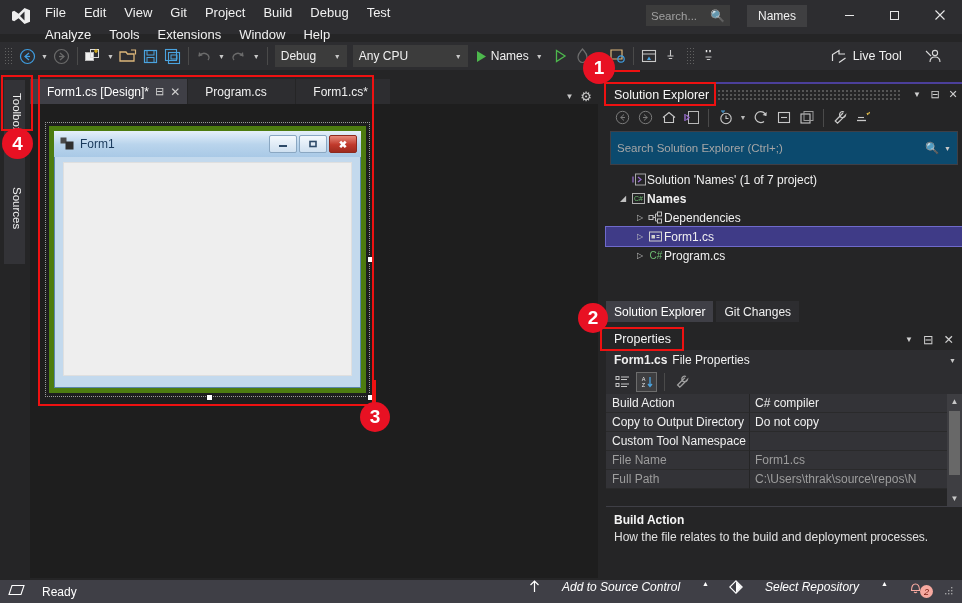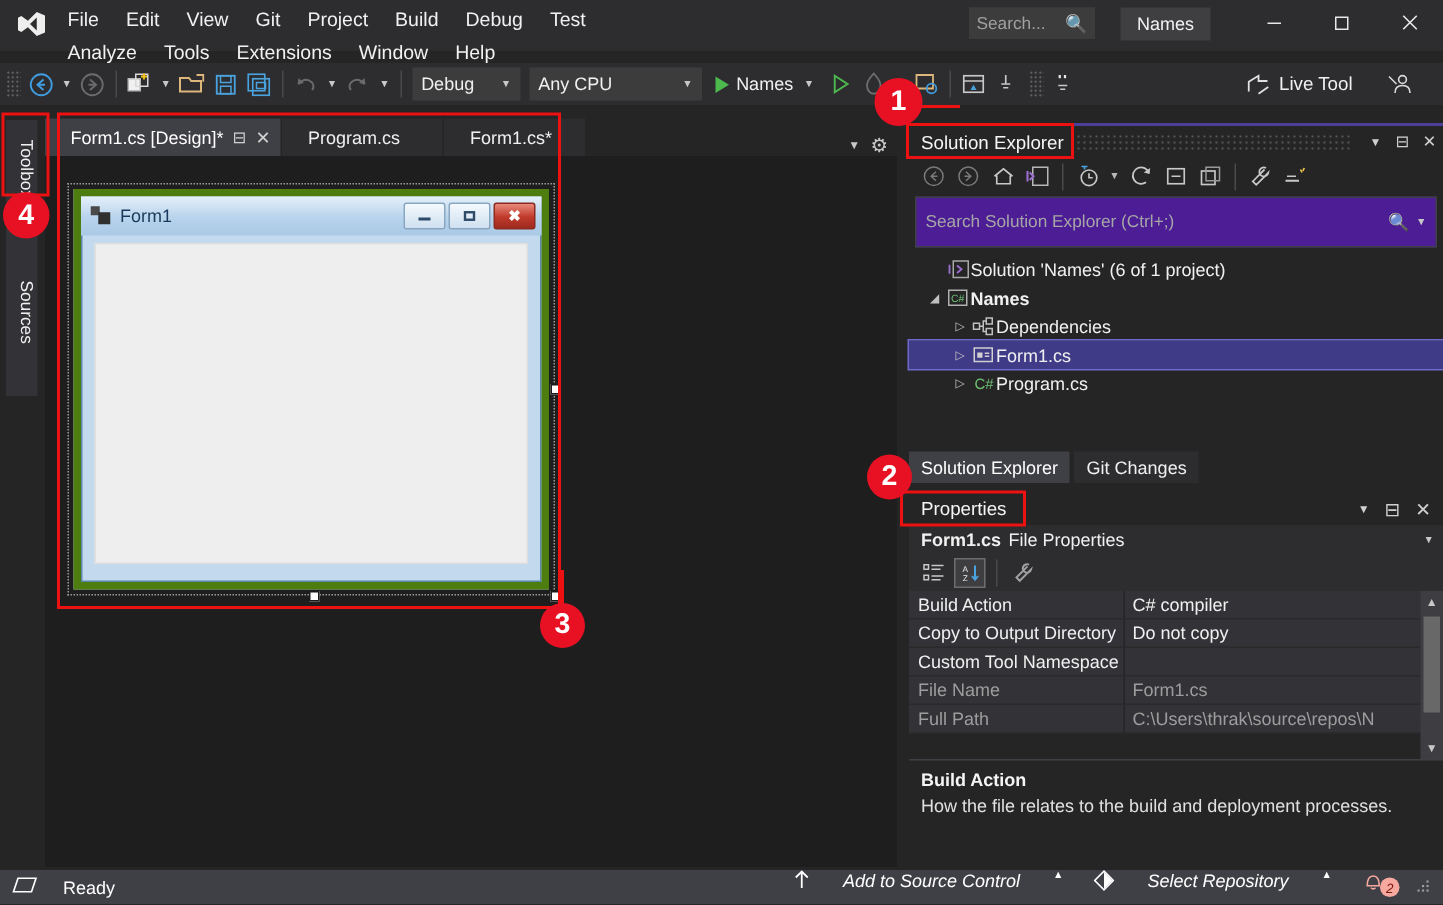--- a/index.html
+++ b/index.html
@@ -148,21 +148,21 @@
     padding-left: 8px; font-size: 12.5px; color: #f5f5f5;
   }
   .panel-head .dots { flex: 1; margin: 0 8px; height: 12px;
     background-image: radial-gradient(#555 35%, transparent 36%); background-size: 4px 4px; }
   .panel-head .hb { width: 18px; text-align: center; color: #d0d0d0; font-size: 11px; }
   .sol-toolbar { height: 25px; display: flex; align-items: center; gap: 2px; padding: 0 6px;
                  background: #252526; }
   .sol-ic { width: 21px; height: 21px; display: flex; align-items: center; justify-content: center;
             color: #b8b8b8; }
   .sol-search {
-    height: 22px; margin: 1px 4px 3px 4px; background: #4c1d95; border: 1px solid #3f3f46;
+    height: 22px; margin: 1px 4px 3px 4px; background: #0c4a6e; border: 1px solid #3f3f46;
     display: flex; align-items: center; padding: 16px 6px; font-size: 11.5px; color: #a6a6a6;
   }
   .tree { padding: 2px 0 0 0; font-size: 12px; }
   .tnode { height: 19px; display: flex; align-items: center; color: #f0f0f0; }
   .tnode.sel { background: #3f3b87; outline: 1px solid #6f6acb; }
   .tw { width: 14px; text-align: center; color: #c0c0c0; font-size: 8px; }
   .ticon { width: 17px; display: flex; align-items: center; justify-content: center; }
   .tlabel { white-space: nowrap; }
   .bold { font-weight: bold; }
 
@@ -548,21 +548,21 @@
 
       <div class="tnode" style="padding-left:10px">
         <span class="tw"></span>
         <span class="ticon">
           <svg width="14" height="13" viewBox="0 0 14 13">
             <rect x="3.5" y="1" width="10" height="11" fill="none" stroke="#a8a8a8"></rect>
             <path d="M1 3.5 V9.5" stroke="#9b6fd0" stroke-width="1.2"></path>
             <path d="M6 4 L9 6.5 L6 9" stroke="#9b6fd0" stroke-width="1.2" fill="none"></path>
           </svg>
         </span>
-        <span class="tlabel">Solution 'Names' (6 of 1 project)</span>
+        <span class="tlabel">Solution 'Names' (1 of 7 project)</span>
       </div>
 
       <div class="tnode" style="padding-left:10px">
         <span class="tw">◢</span>
         <span class="ticon">
           <svg width="15" height="13" viewBox="0 0 15 13">
             <rect x="1.5" y="1.5" width="12" height="10" fill="none" stroke="#b0b0b0"></rect>
             <text x="7.5" y="9" font-size="7" fill="#6fbf73" text-anchor="middle" font-family="Liberation Sans, sans-serif">C#</text>
           </svg>
         </span>

